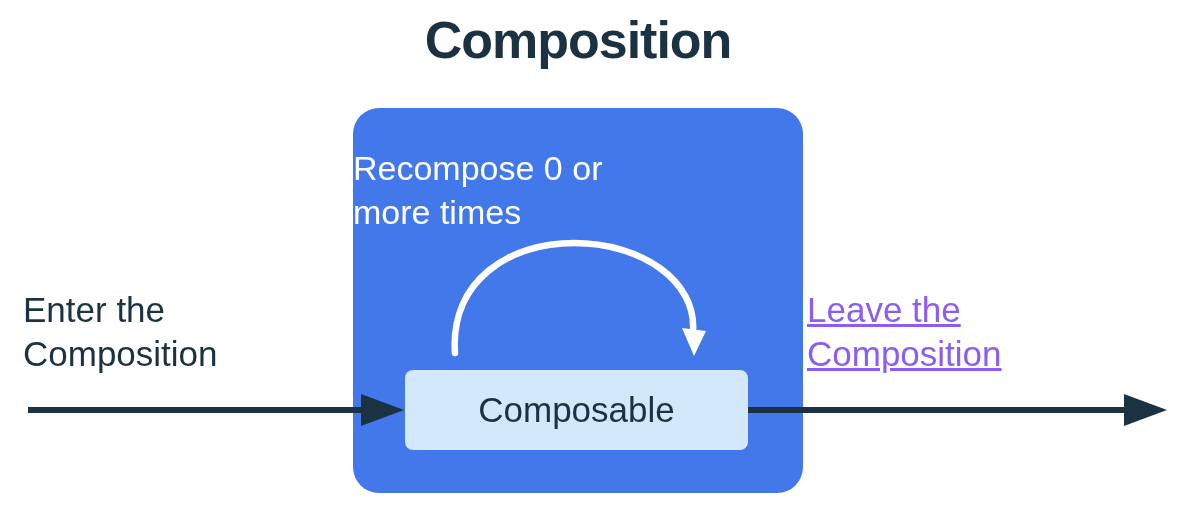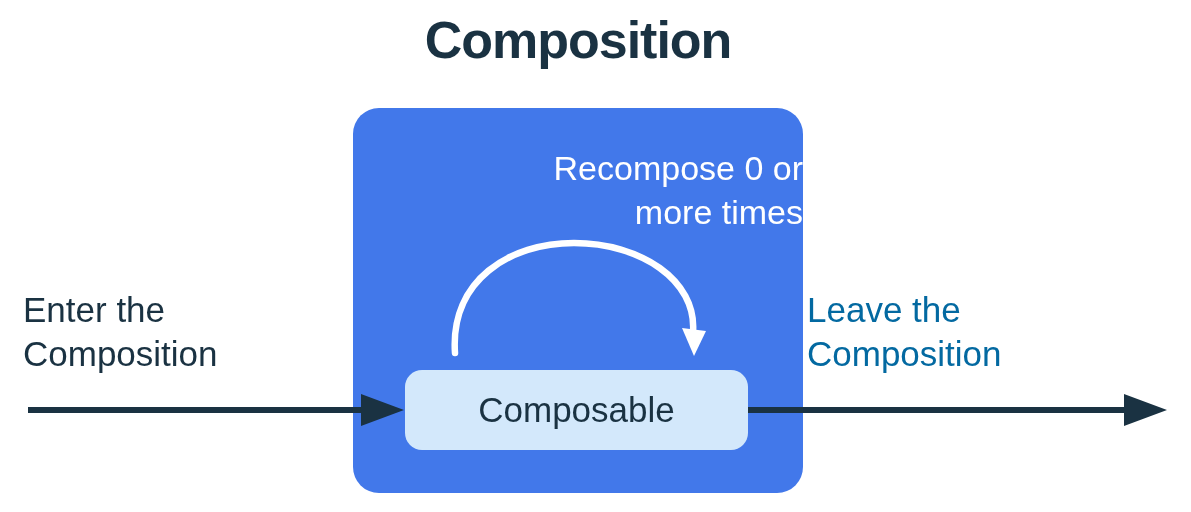--- a/index.html
+++ b/index.html
@@ -25,21 +25,21 @@
   .blue-box {
     position: absolute;
     left: 353px; top: 108px;
     width: 450px; height: 385px;
     border-radius: 26px;
     background: #4278EA;
   }
   .recompose {
     position: absolute;
     left: 0; top: 38px; width: 100%;
-    text-align: right;
+    text-align: left;
     font-size: 34px;
     line-height: 44px;
     color: #ffffff;
     white-space: pre-line;
   }
   .arc {
     position: absolute;
     left: 0; top: 122px;
     width: 450px; height: 140px;
     overflow: visible;
@@ -65,21 +65,21 @@
     border-top: 16px solid transparent;
     border-bottom: 16px solid transparent;
     border-left: 43px solid #1A3242;
   }
   .ahead-left  { left: 361px; }
   .ahead-right { left: 1124px; }
   .composable {
     position: absolute;
     left: 405px; top: 370px;
     width: 343px; height: 80px;
-    border-radius: 17px;
+    border-radius: 8px;
     background: #D3E8FB;
     display: flex;
     align-items: center;
     justify-content: center;
     font-size: 35px;
     color: #1A3242;
   }
   .side-label {
     position: absolute;
     top: 288px; width: 320px;
@@ -116,16 +116,16 @@
   <div class="hline hline-right" style="background-color: rgb(26, 50, 66);"></div>
   <div class="ahead ahead-right" style="border-left-color: rgb(26, 50, 66);"></div>
 
   <div class="composable" style="background-color: rgb(211, 232, 251);">
     <span style="color: rgb(26, 50, 66);">Composable</span>
   </div>
 
   <div class="side-label left" style="color: rgb(26, 50, 66);">Enter the
 Composition</div>
 
-  <div class="side-label right" style="color: #0369a1;">Leave the
+  <div class="side-label right" style="color: #8b5cf6; text-decoration: underline;">Leave the
 Composition</div>
 
 </div>
 
 </body></html>

